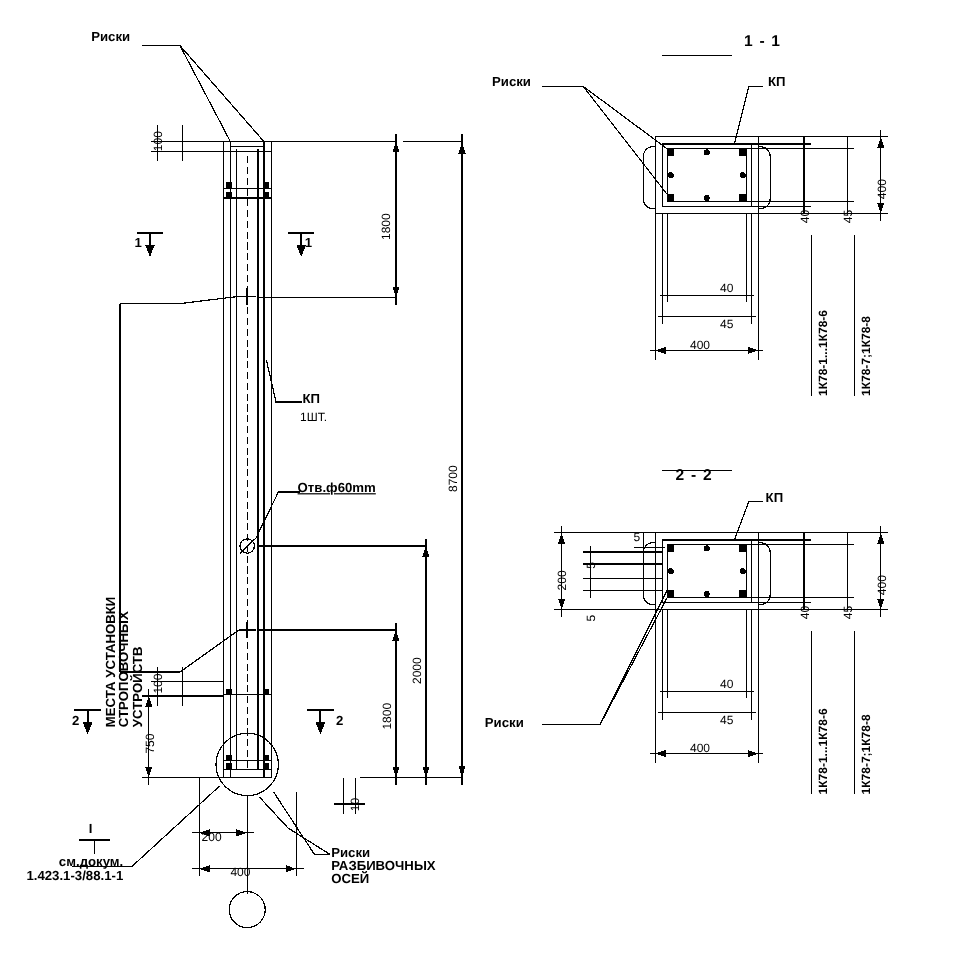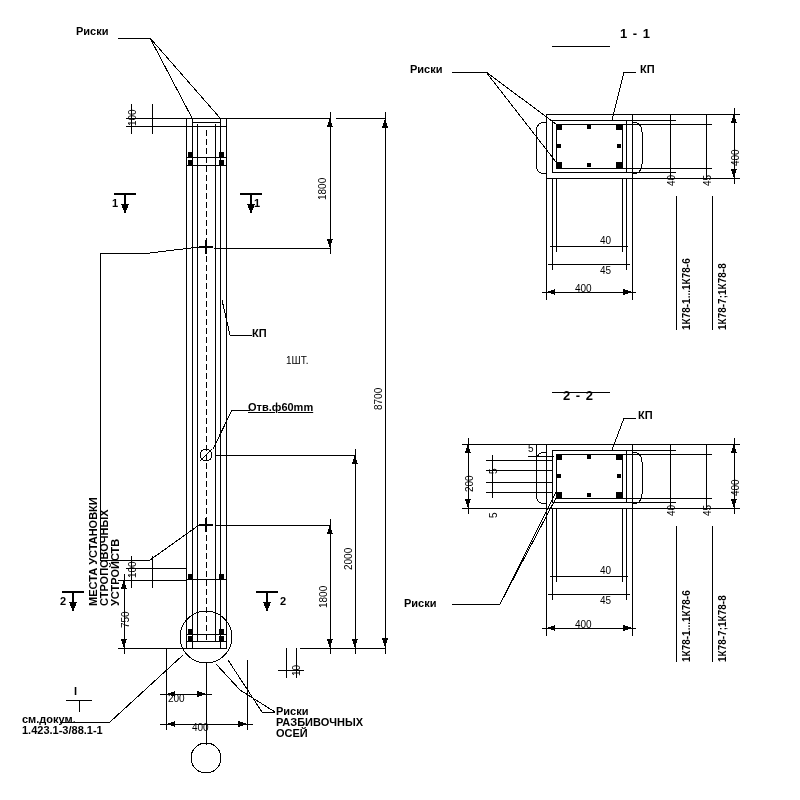--- a/index.html
+++ b/index.html
@@ -275,31 +275,31 @@
 <div class="lbl s rot90" style="left:374px;top:410px;">8700</div>
 <div class="lbl s rot90" style="left:344px;top:570px;">2000</div>
 <div class="lbl s rot90" style="left:319px;top:608px;">1800</div>
 <div class="lbl s rot90" style="left:128px;top:578px;">100</div>
 <div class="lbl s rot90" style="left:121px;top:628px;">750</div>
 <div class="lbl s" style="left:168px;top:694px;">200</div>
 <div class="lbl s" style="left:192px;top:723px;">400</div>
 <div class="lbl s rot90" style="left:292px;top:676px;">10</div>
 
 <div class="lbl b" style="left:252px;top:328px;">КП</div>
-<div class="lbl s" style="left:250px;top:356px;margin-left:36px;">1ШТ.</div>
+<div class="lbl s" style="left:250px;top:344px;">1ШТ.</div>
 <div class="lbl b" style="left:248px;top:402px;text-decoration:underline;">Отв.ф60mm</div>
 
 <div class="lbl b rot90" style="left:88px;top:606px;width:250px;"><span style="white-space:pre;">МЕСТА УСТАНОВКИ
 СТРОПОВОЧНЫХ
 УСТРОЙСТВ</span></div>
 
 <div class="lbl b" style="left:276px;top:706px;white-space:pre;">Риски
 РАЗБИВОЧНЫХ
 ОСЕЙ</div>
-<div class="lbl b" style="left:22px;top:714px;white-space:pre;">см.докум.
+<div class="lbl b" style="left:22px;top:714px;white-space:pre;text-align:right;">см.докум.
 1.423.1-3/88.1-1</div>
 
 <div class="lbl b" style="left:112px;top:198px;">1</div>
 <div class="lbl b" style="left:254px;top:198px;">1</div>
 <div class="lbl b" style="left:60px;top:596px;">2</div>
 <div class="lbl b" style="left:280px;top:596px;">2</div>
 <div class="lbl b" style="left:74px;top:686px;">I</div>
 
 <div class="lbl ttl" style="left:592px;top:28px;margin-left:28px;">1 - 1</div>
 <div class="lbl b" style="left:410px;top:64px;">Риски</div>

